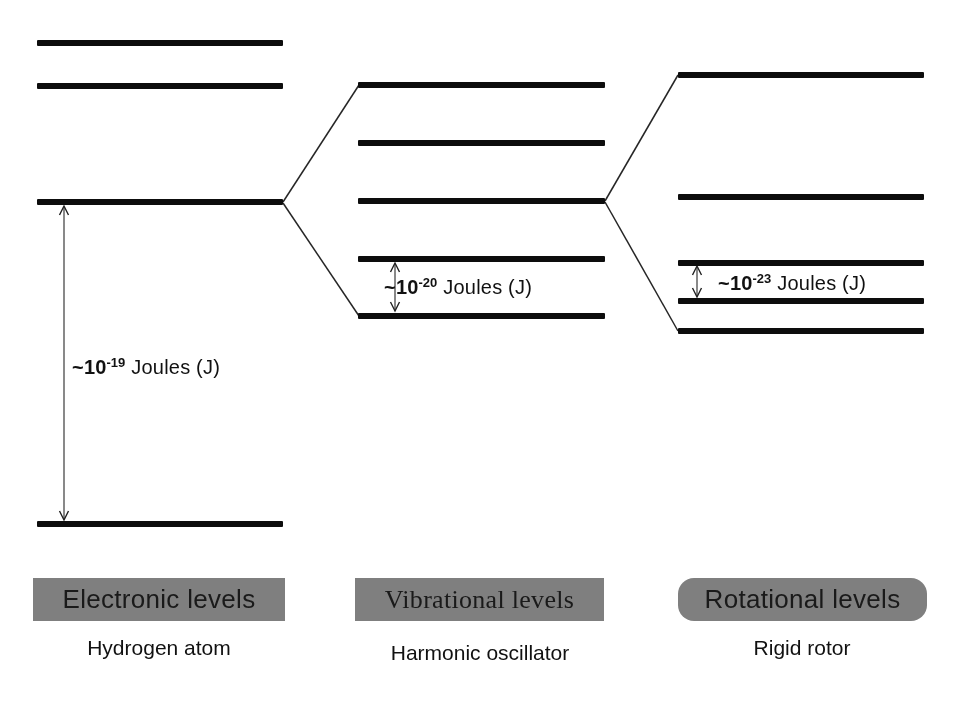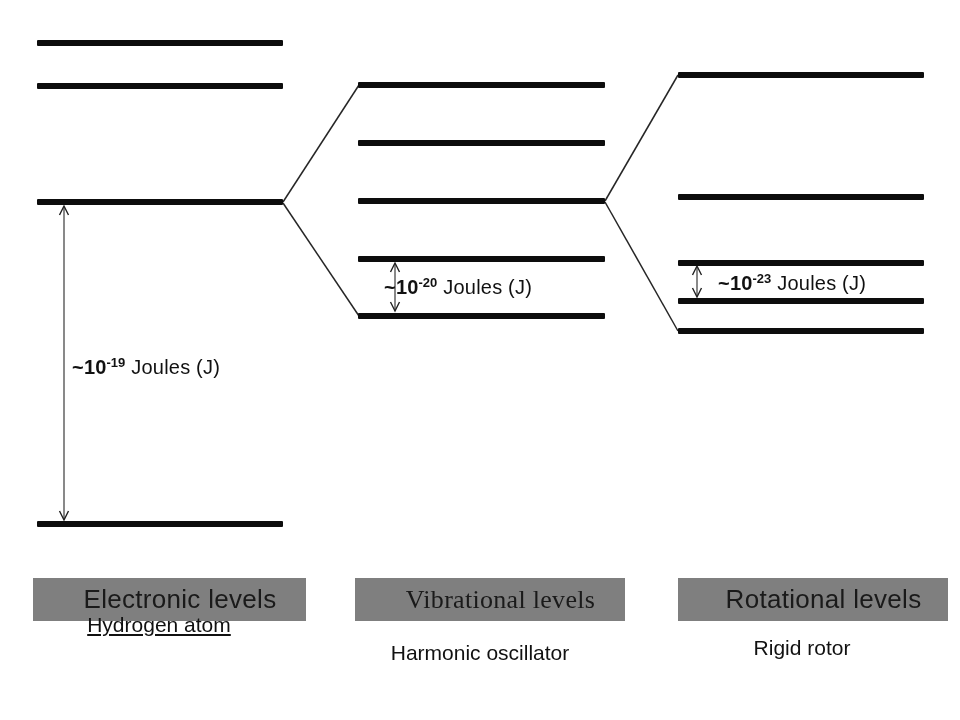--- a/index.html
+++ b/index.html
@@ -59,21 +59,20 @@
     font-weight: 400;
     margin-left: 6px;
   }
   .cat-box {
     position: absolute;
     display: flex;
     align-items: center;
     justify-content: center;
     font-size: 26px;
     letter-spacing: 0.3px;
-    padding-left: 21px;
   }
   .caption {
     position: absolute;
     text-align: center;
     font-size: 21px;
     color: #111111;
     line-height: 24px;
   }
 </style>
 </head>
@@ -115,19 +114,19 @@
     </div>
 
   <div class="gap-label" style="left: 72px; top: 367px; color: rgb(17, 17, 17);"><span class="gl-bold">~10</span><span class="gl-sup">-19</span><span class="gl-unit">Joules (J)</span></div>
 
   <div class="gap-label" style="left: 384px; top: 287px; color: rgb(17, 17, 17);"><span class="gl-bold">~10</span><span class="gl-sup">-20</span><span class="gl-unit">Joules (J)</span></div>
 
   <div class="gap-label" style="left: 718px; top: 283px; color: rgb(17, 17, 17);"><span class="gl-bold">~10</span><span class="gl-sup">-23</span><span class="gl-unit">Joules (J)</span></div>
 
   <div class="cat-box" style="left: 33px; top: 578px; width: 252px; height: 43px; background: rgb(127, 127, 127); color: rgb(26, 26, 26);">Electronic levels</div>
   <div class="cat-box" style="left: 355px; top: 578px; width: 249px; height: 43px; background: rgb(127, 127, 127); color: rgb(26, 26, 26); font-family: Liberation Serif, serif;">Vibrational levels</div>
-  <div class="cat-box" style="left: 678px; top: 578px; width: 249px; height: 43px; background: rgb(127, 127, 127); color: rgb(26, 26, 26);">Rotational levels</div>
+  <div class="cat-box" style="left: 678px; top: 578px; width: 249px; height: 43px; background: rgb(127, 127, 127); color: rgb(26, 26, 26); border-radius: 16px;">Rotational levels</div>
 
-  <div class="caption" style="left: 29px; top: 613px; width: 260px; color: rgb(17, 17, 17); text-decoration: underline;">Hydrogen atom</div>
+  <div class="caption" style="left: 29px; top: 636px; width: 260px; color: rgb(17, 17, 17);">Hydrogen atom</div>
   <div class="caption" style="left: 350px; top: 641px; width: 260px; color: rgb(17, 17, 17);">Harmonic oscillator</div>
   <div class="caption" style="left: 672px; top: 636px; width: 260px; color: rgb(17, 17, 17);">Rigid rotor</div>
 
 </div>
 
 </body></html>

